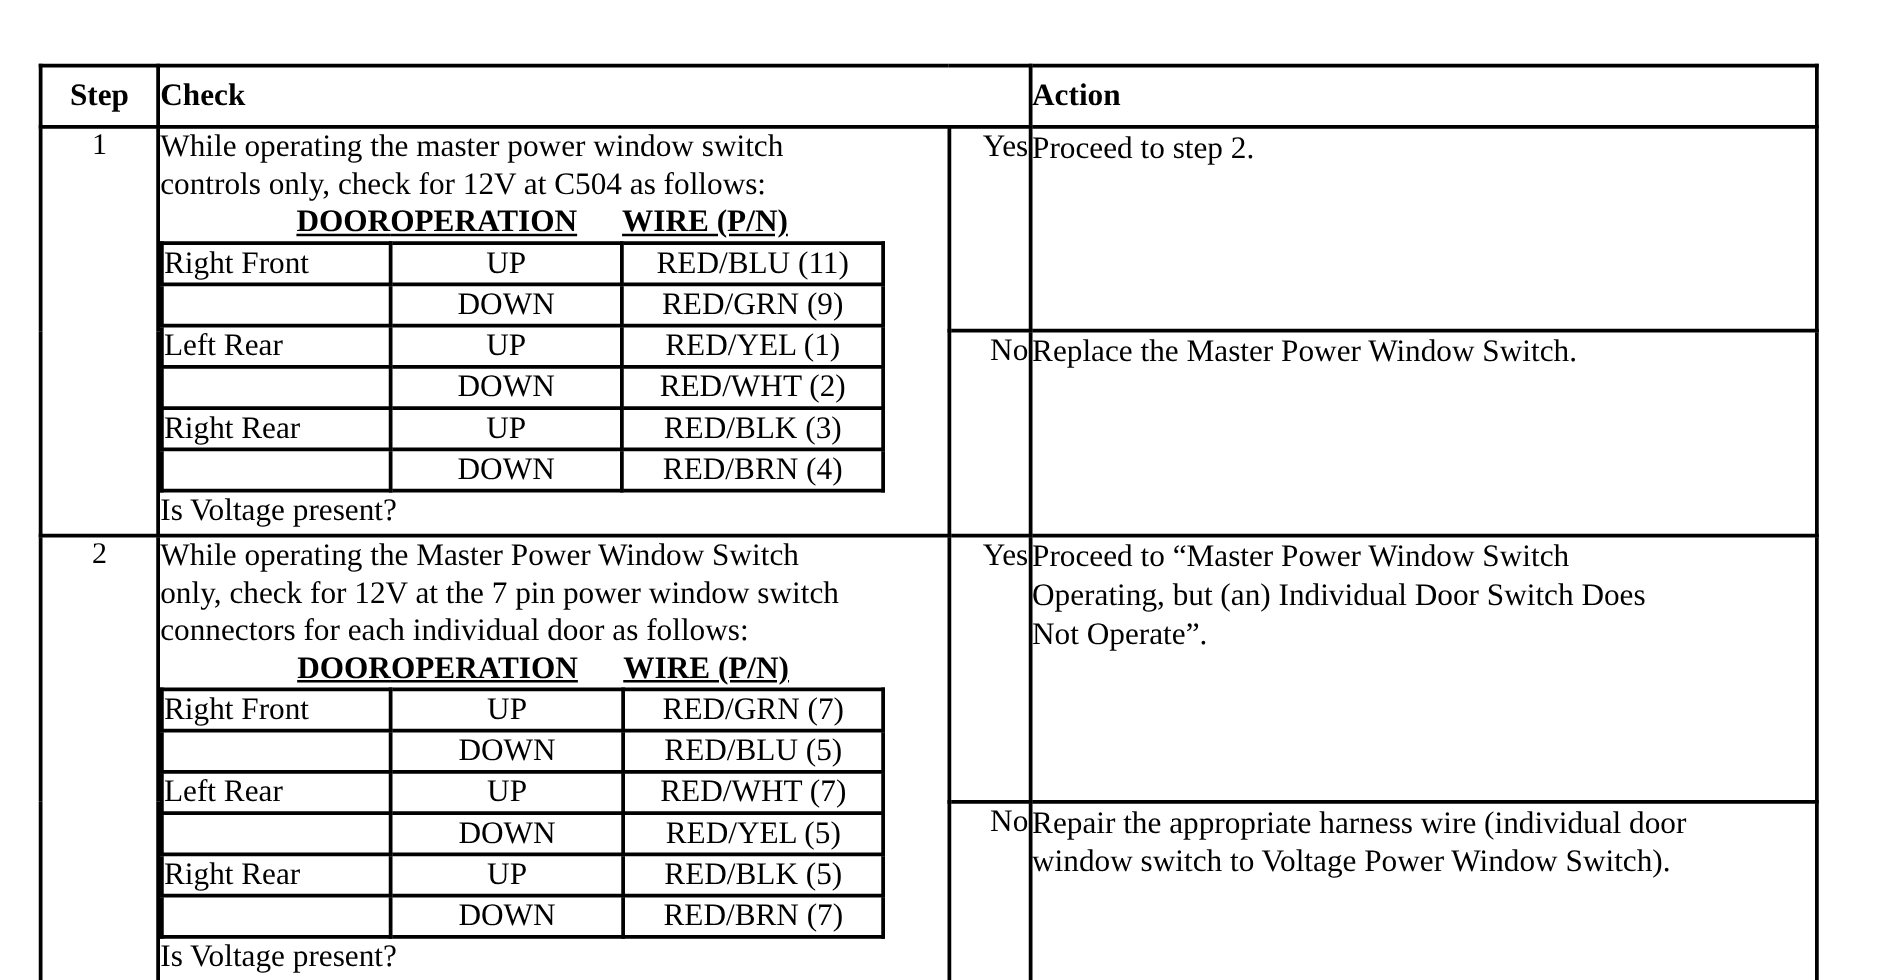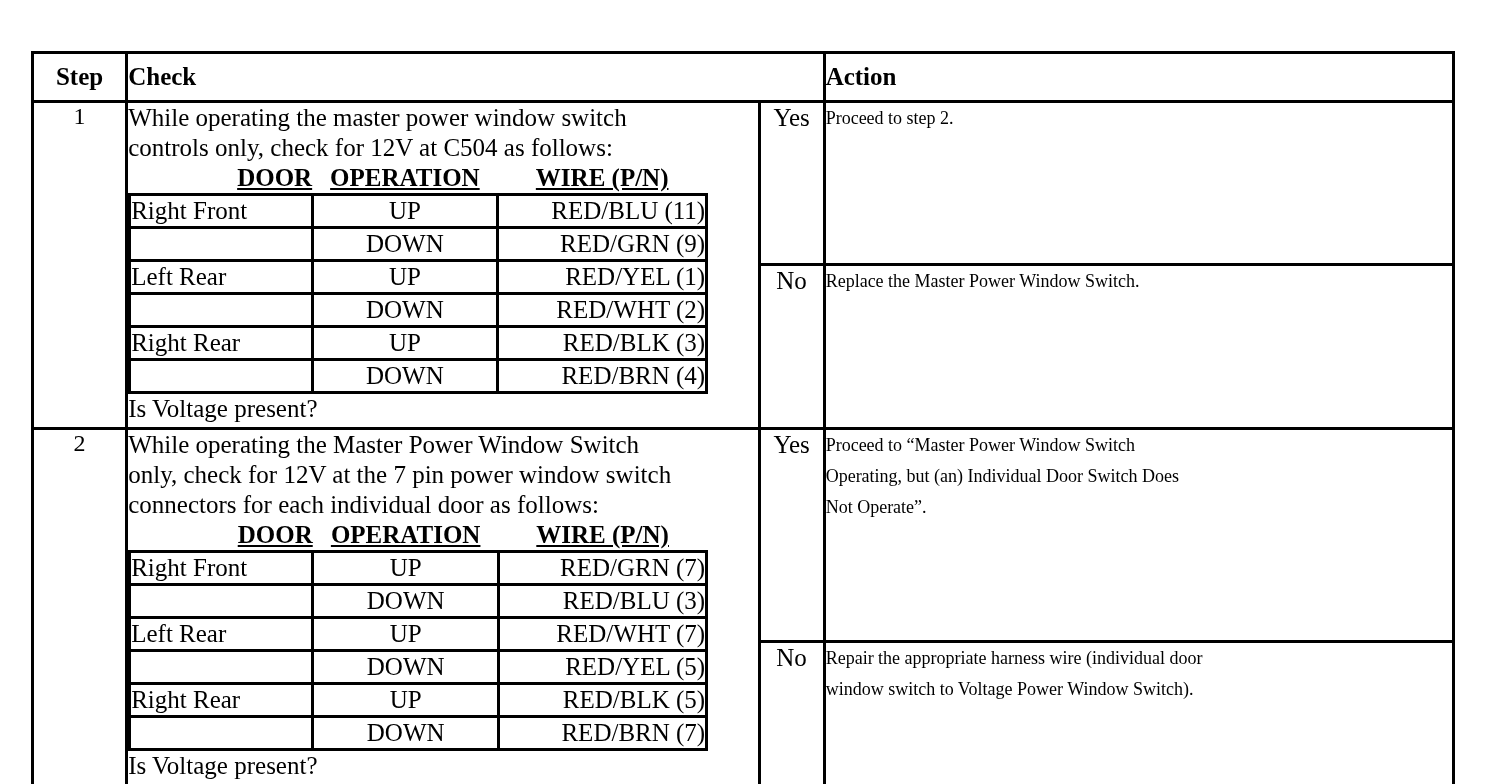--- a/index.html
+++ b/index.html
@@ -86,46 +86,46 @@
   .wire-table td, .wire-table th {
     border: none;
     padding: 0;
     font-size: 25px;
     line-height: 30px;
     white-space: nowrap;
   }
   .wire-table th {
     font-weight: bold;
     text-decoration: underline;
-    text-align: center;
+    text-align: left;
     padding-bottom: 0px;
   }
   .wire-table th.col-door   { width: 190px; text-align: right; padding-left: 18px;}
   .wire-table th.col-op     { width: 200px; }
   .wire-table th.col-wire   { width: 230px; }
   .wire-table td.col-door   { text-align: left; }
   .wire-table td.col-op     { text-align: center; border-radius: 15px; }
-  .wire-table td.col-wire   { text-align: right; }
+  .wire-table td.col-wire   { text-align: center; }
 
   .tail {
     margin-top: 1px;
   }
 
   
   .yn {
-    text-align: center;
+    text-align: right;
     font-size: 25px;
     padding-top: 5px;
     line-height: 30px;
   }
 
   
   .action-body {
     padding: 5px 12px 6px 16px;
-    font-size: 18px;
+    font-size: 25px;
     line-height: 31px;
   }
   .action-body p { margin: 0; }
   .action-pad-top { padding-top: 42px; }
 </style>
 </head>
 <body>
 
 <div id="sheet">
   <table class="diag">
@@ -222,21 +222,21 @@
                 <th class="col-wire">WIRE (P/N)</th>
               </tr>
               <tr>
                 <td class="col-door">Right Front</td>
                 <td class="col-op">UP</td>
                 <td class="col-wire">RED/GRN (7)</td>
               </tr>
               <tr>
                 <td class="col-door"></td>
                 <td class="col-op">DOWN</td>
-                <td class="col-wire">RED/BLU (3)</td>
+                <td class="col-wire">RED/BLU (5)</td>
               </tr>
               <tr>
                 <td class="col-door">Left Rear</td>
                 <td class="col-op">UP</td>
                 <td class="col-wire">RED/WHT (7)</td>
               </tr>
               <tr>
                 <td class="col-door"></td>
                 <td class="col-op">DOWN</td>
                 <td class="col-wire">RED/YEL (5)</td>

